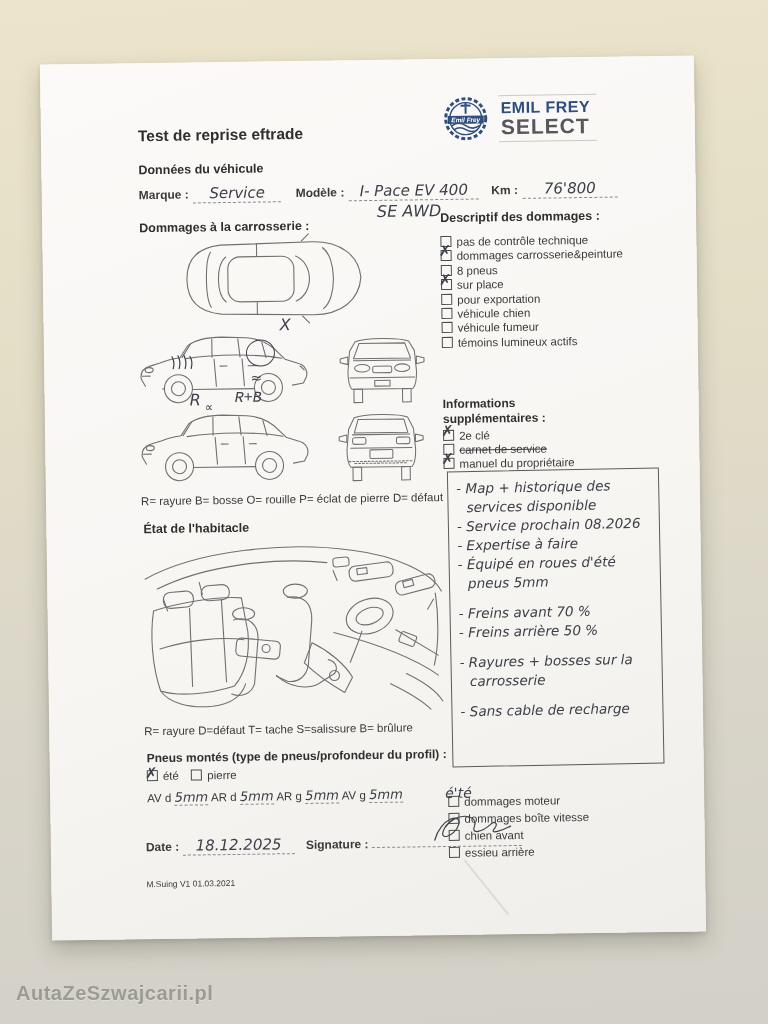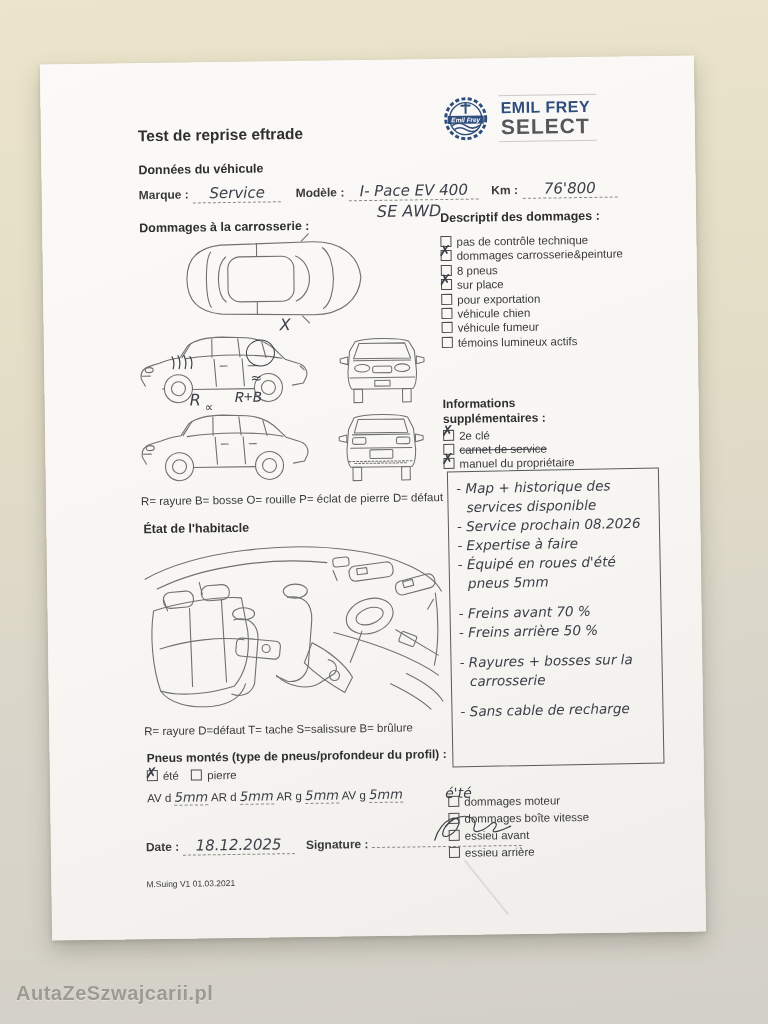--- a/index.html
+++ b/index.html
@@ -272,17 +272,17 @@
     <div class="note">- Équipé en roues d'été pneus 5mm</div>
     <div class="note gap">- Freins avant 70 %</div>
     <div class="note">- Freins arrière 50 %</div>
     <div class="note gap">- Rayures + bosses sur la carrosserie</div>
     <div class="note gap">- Sans cable de recharge</div>
   </div>
 
   <div class="abs" style="left:398px;top:735px;width:190px;">
     <div class="bottom-item print"><span class="cb"></span><span>dommages moteur</span></div>
     <div class="bottom-item print"><span class="cb"></span><span>dommages boîte vitesse</span></div>
-    <div class="bottom-item print"><span class="cb"></span><span>essieu avant</span></div>
+    <div class="bottom-item print"><span class="cb"></span><span>chien avant</span></div>
     <div class="bottom-item print"><span class="cb"></span><span>essieu arrière</span></div>
   </div>
 
 </div>
 
 </body></html>

